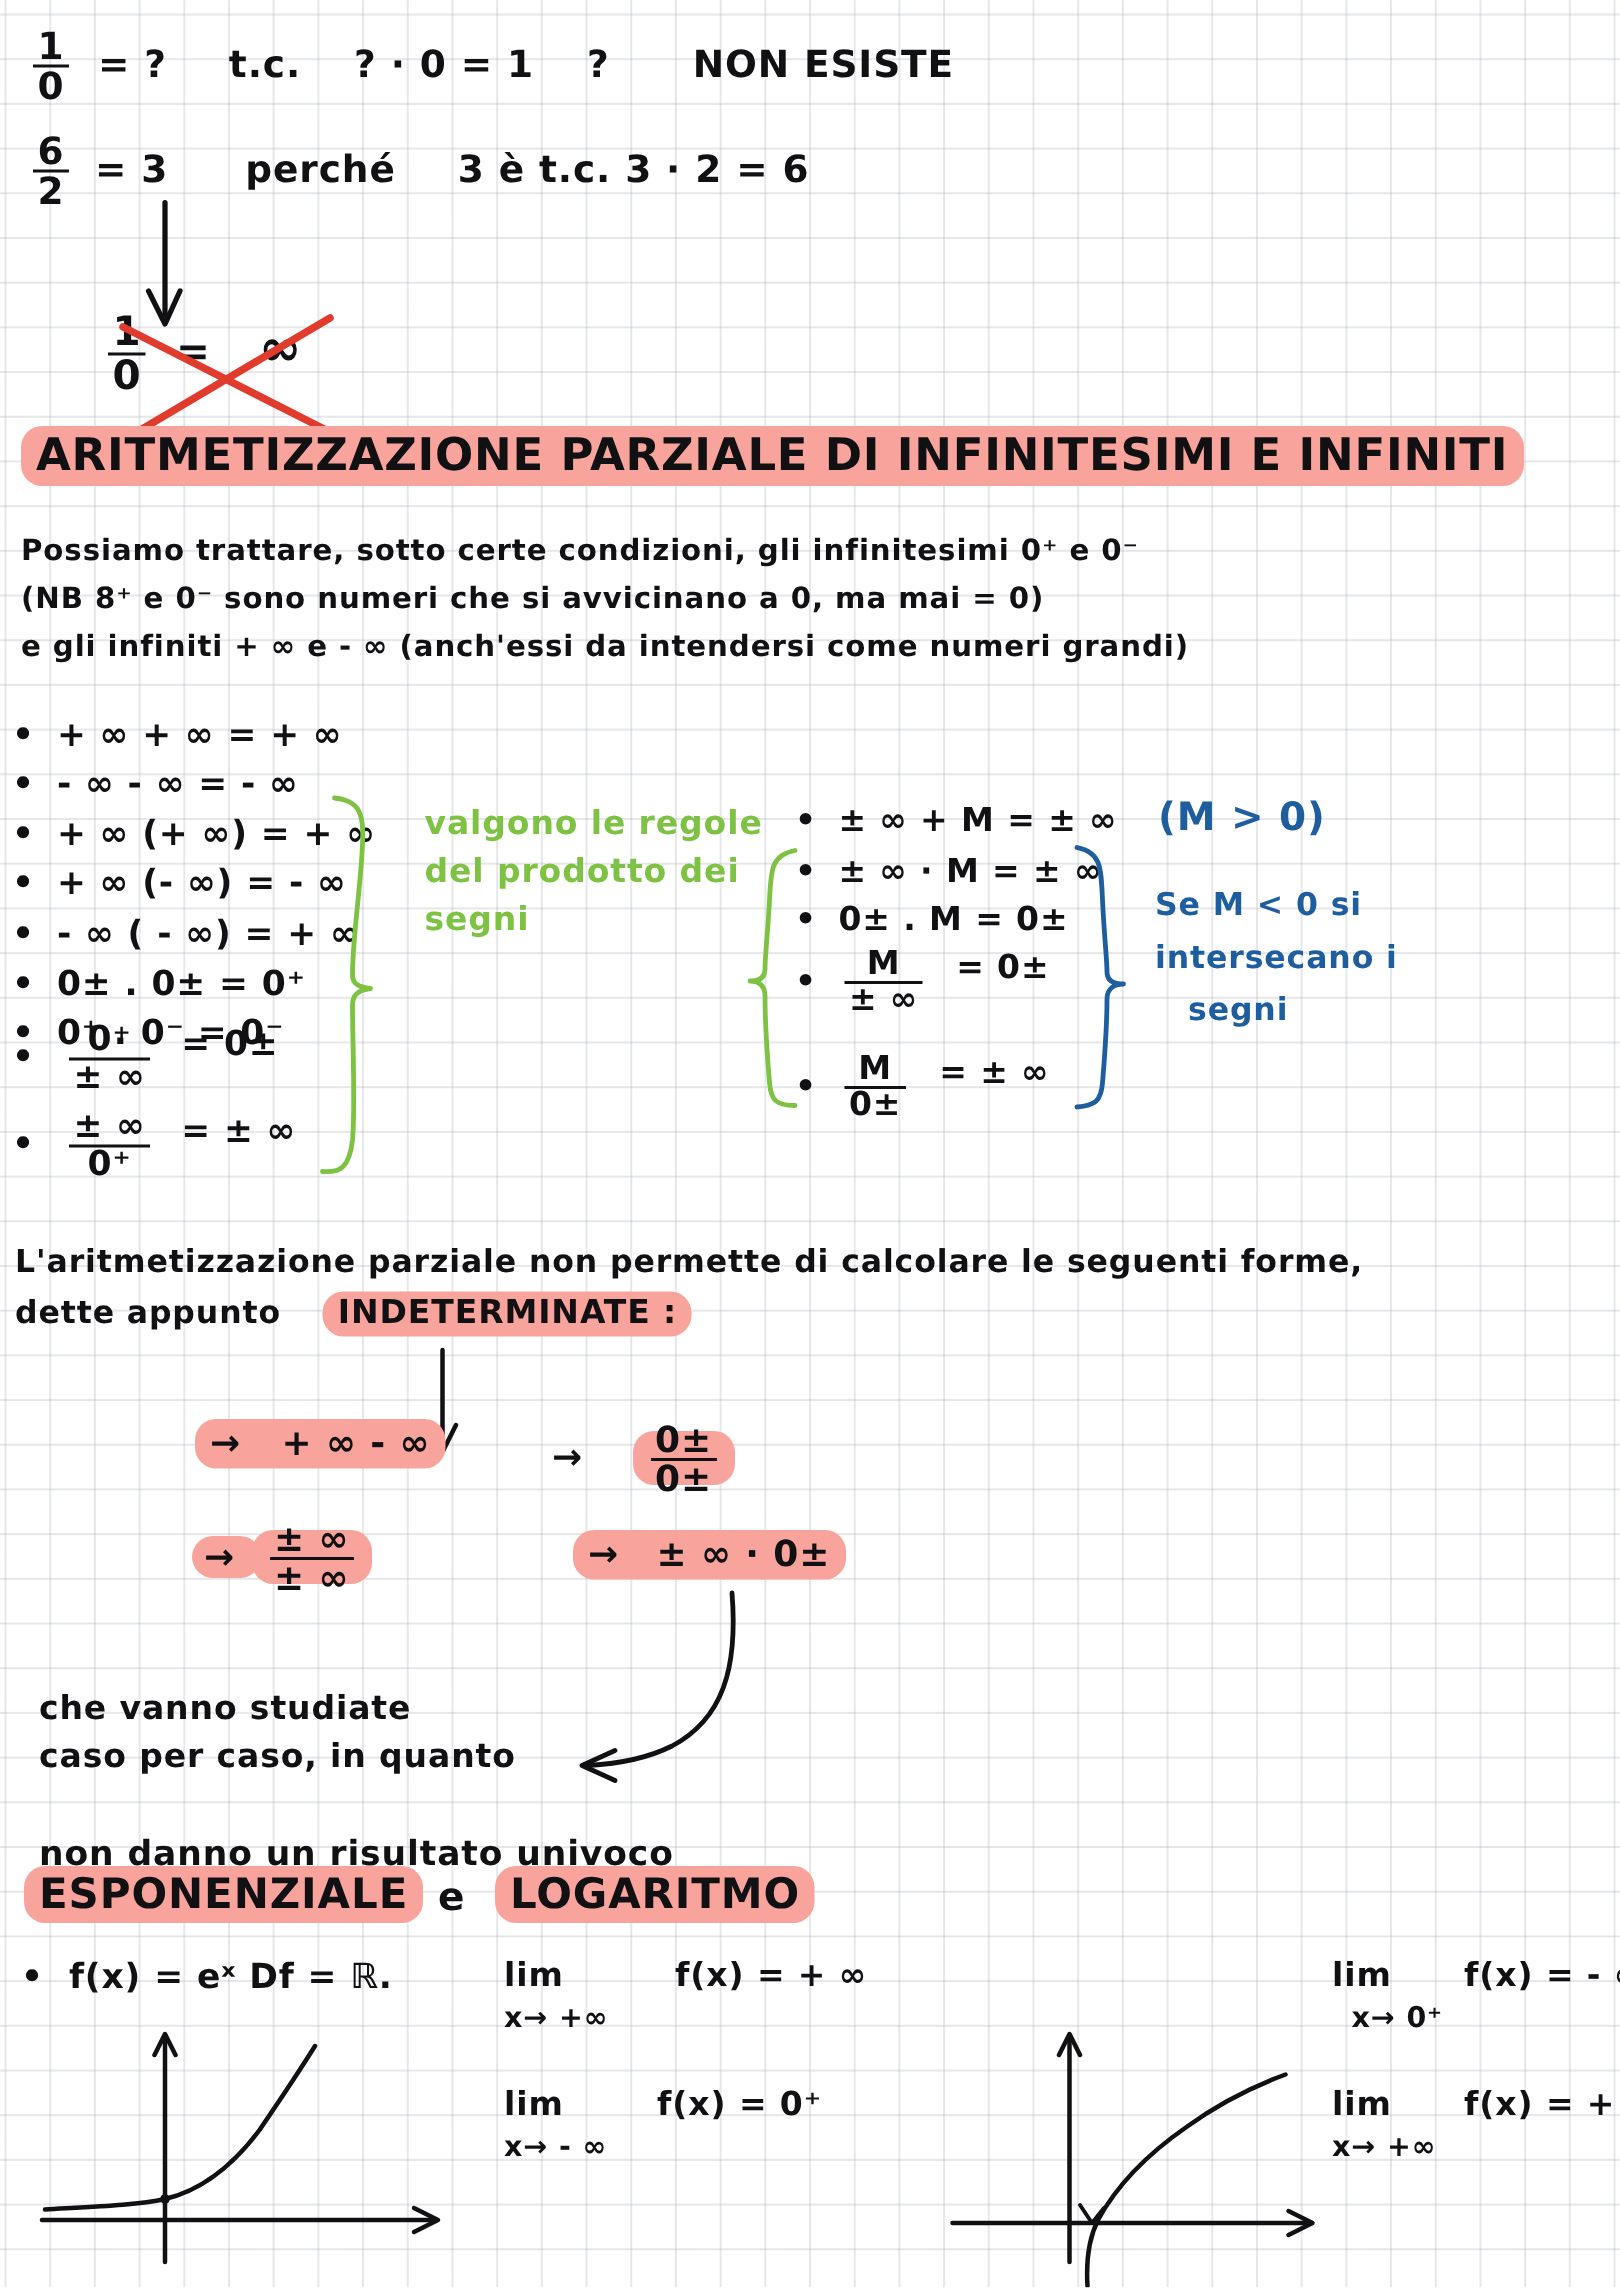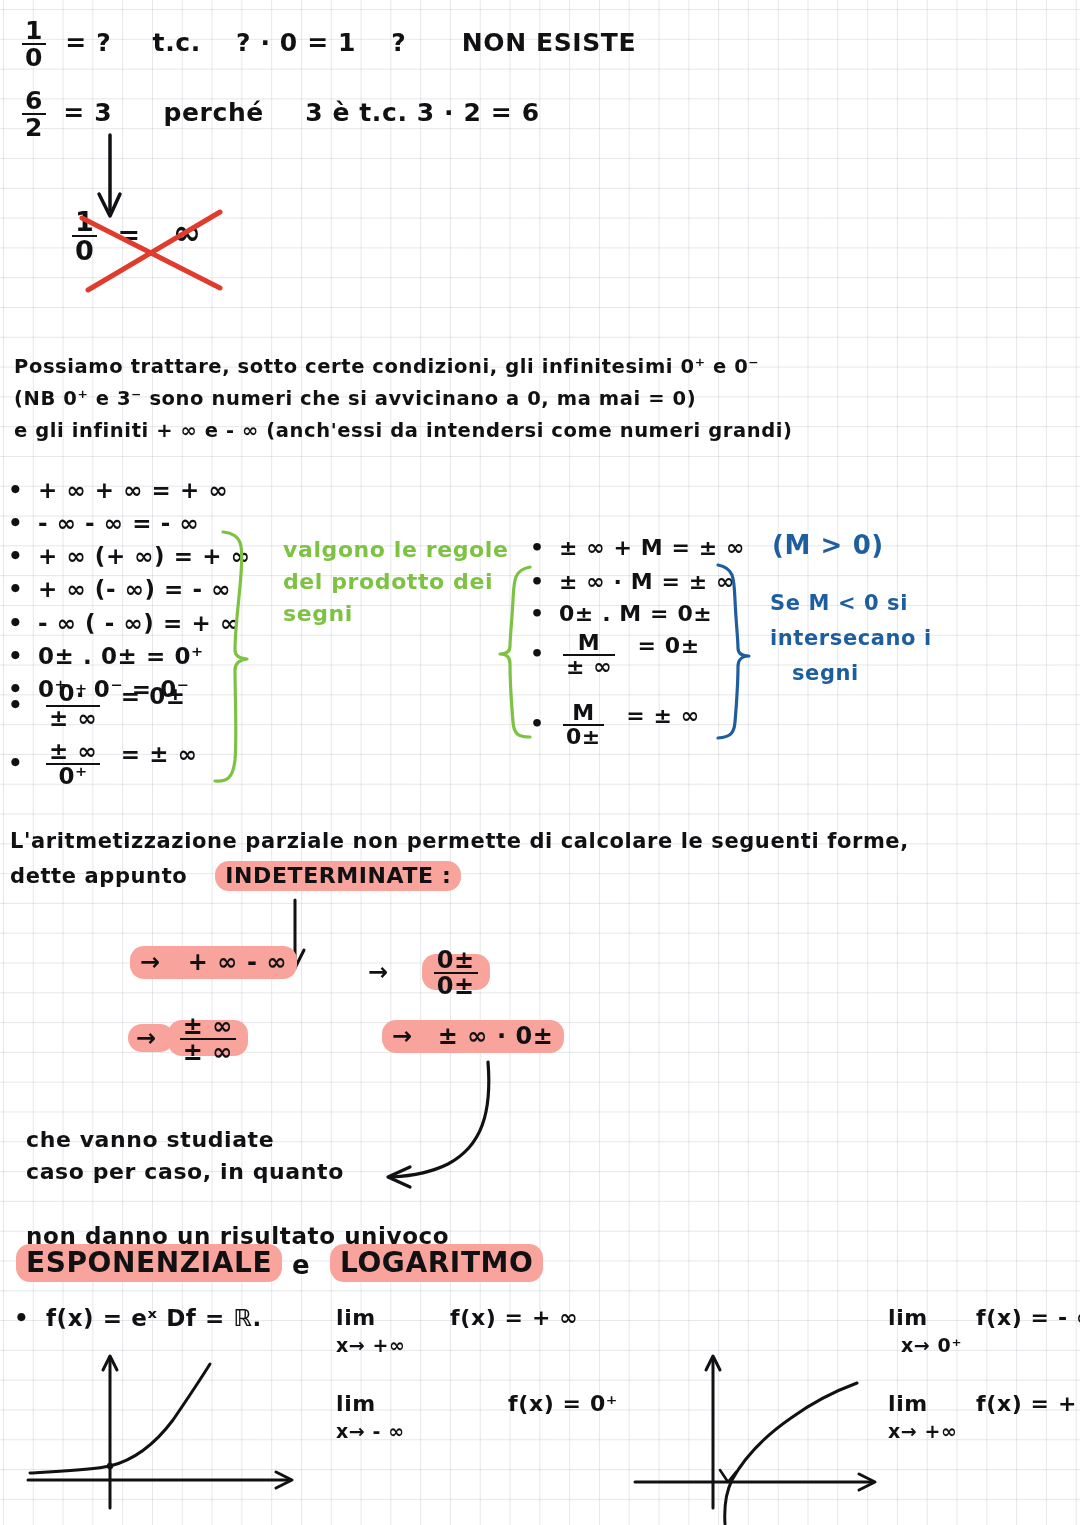--- a/index.html
+++ b/index.html
@@ -91,23 +91,26 @@
     <span style="display:inline-block; margin-left:10px;">=</span>
     <span style="display:inline-block; margin-left:22px; font-size:34px;">∞</span>
   </div>
   <svg style="left:70px; top:198px;" width="170" height="95" viewBox="0 0 170 95">
     <path d="M8 28 L158 12" stroke="#e03b2c" stroke-width="5" fill="none" stroke-linecap="round" opacity="0"></path>
     <path d="M10 22 L152 8" stroke="#e03b2c" stroke-width="5" fill="none" stroke-linecap="round" opacity="0"></path>
     <path d="M12 20 L150 90" stroke="#e03b2c" stroke-width="5" fill="none" stroke-linecap="round"></path>
     <path d="M150 14 L18 92" stroke="#e03b2c" stroke-width="5" fill="none" stroke-linecap="round"></path>
   </svg>
 
+  <div class="hw" style="left:14px; top:288px; font-size:30px; letter-spacing:0.5px;">
+    <span class="hl">ARITMETIZZAZIONE PARZIALE DI INFINITESIMI E INFINITI</span>
+  </div>
 
   <div class="hw" style="left:14px; top:357px; font-size:19.5px; font-weight:600;">Possiamo trattare, sotto certe condizioni, gli infinitesimi 0⁺ e 0⁻</div>
-  <div class="hw" style="left:14px; top:389px; font-size:19.5px; font-weight:600;">(NB   0⁺ e 3⁻ sono numeri che si avvicinano a 0, ma mai = 0)</div>
+  <div class="hw" style="left:14px; top:389px; font-size:19.5px; font-weight:600;">(NB   8⁺ e 0⁻ sono numeri che si avvicinano a 0, ma mai = 0)</div>
   <div class="hw" style="left:14px; top:421px; font-size:19.5px; font-weight:600;">e gli infiniti  + ∞  e - ∞  (anch'essi da intendersi come numeri grandi)</div>
 
   <div style="position:absolute; left:8px; top:478px;">
     <div class="hw" style="position:relative; left:0; top:0; font-size:23px;">
       <span>•</span>
       <span style="margin-left:6px;">+ ∞ + ∞  =   + ∞</span>
     </div>
     <div class="hw" style="position:relative; left:0; top:9px; font-size:23px;">
       <span>•</span>
       <span style="margin-left:6px;">- ∞ - ∞  =   - ∞</span>
@@ -286,21 +289,21 @@
   </svg>
 
   <div class="hw" style="left:336px; top:1306px; font-size:22px;">
     <span>lim</span>
     <span style="margin-left:66px;">f(x) = + ∞</span>
   </div>
   <div class="hw" style="left:336px; top:1336px; font-size:19px;">x→ +∞</div>
 
   <div class="hw" style="left:336px; top:1392px; font-size:22px;">
     <span>lim</span>
-    <span style="margin-left:104px;padding-left:20px;">f(x) = 0⁺</span>
+    <span style="margin-left:34px;padding-left:20px;">f(x) = 0⁺</span>
   </div>
   <div class="hw" style="left:336px; top:1422px; font-size:19px;">x→ - ∞</div>
 
 
   <svg style="left:595px; top:1340px;" width="310" height="185" viewBox="0 0 310 185">
 
     <path d="M118 20 L118 168" stroke="#111113" stroke-width="3" fill="none" stroke-linecap="round"></path>
     <path d="M111 30 L118 16 L125 30" stroke="#111113" stroke-width="3" fill="none" stroke-linecap="round" stroke-linejoin="round"></path>
 
     <path d="M40 142 L276 142" stroke="#111113" stroke-width="3" fill="none" stroke-linecap="round"></path>

